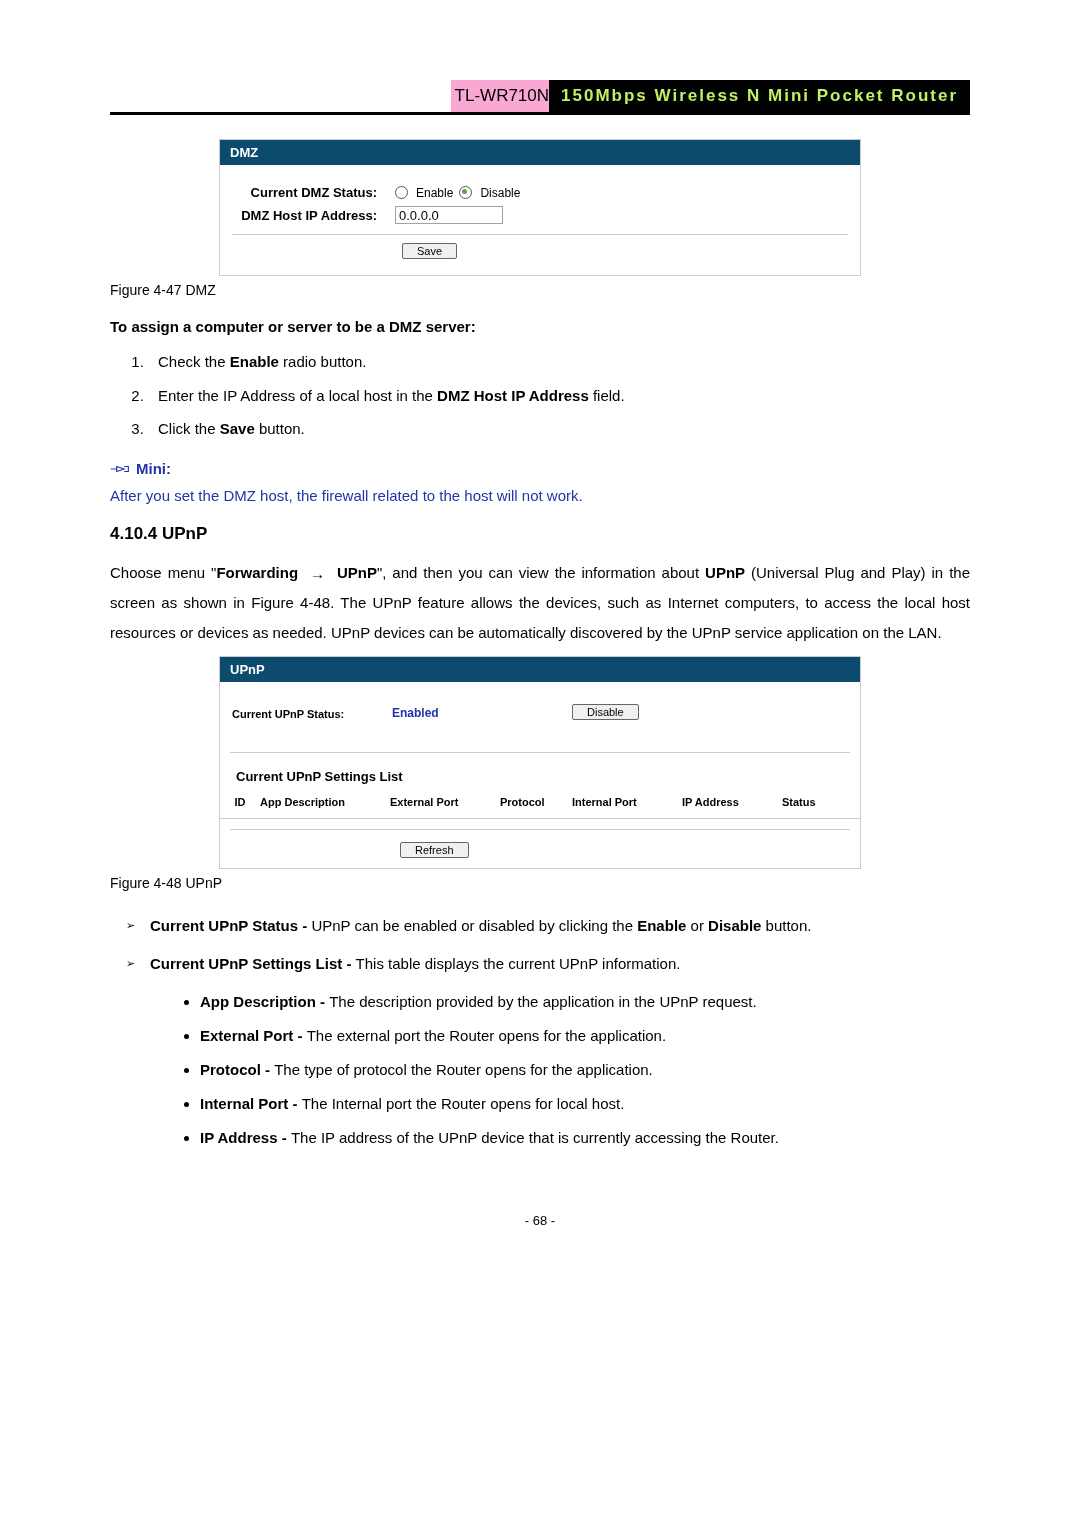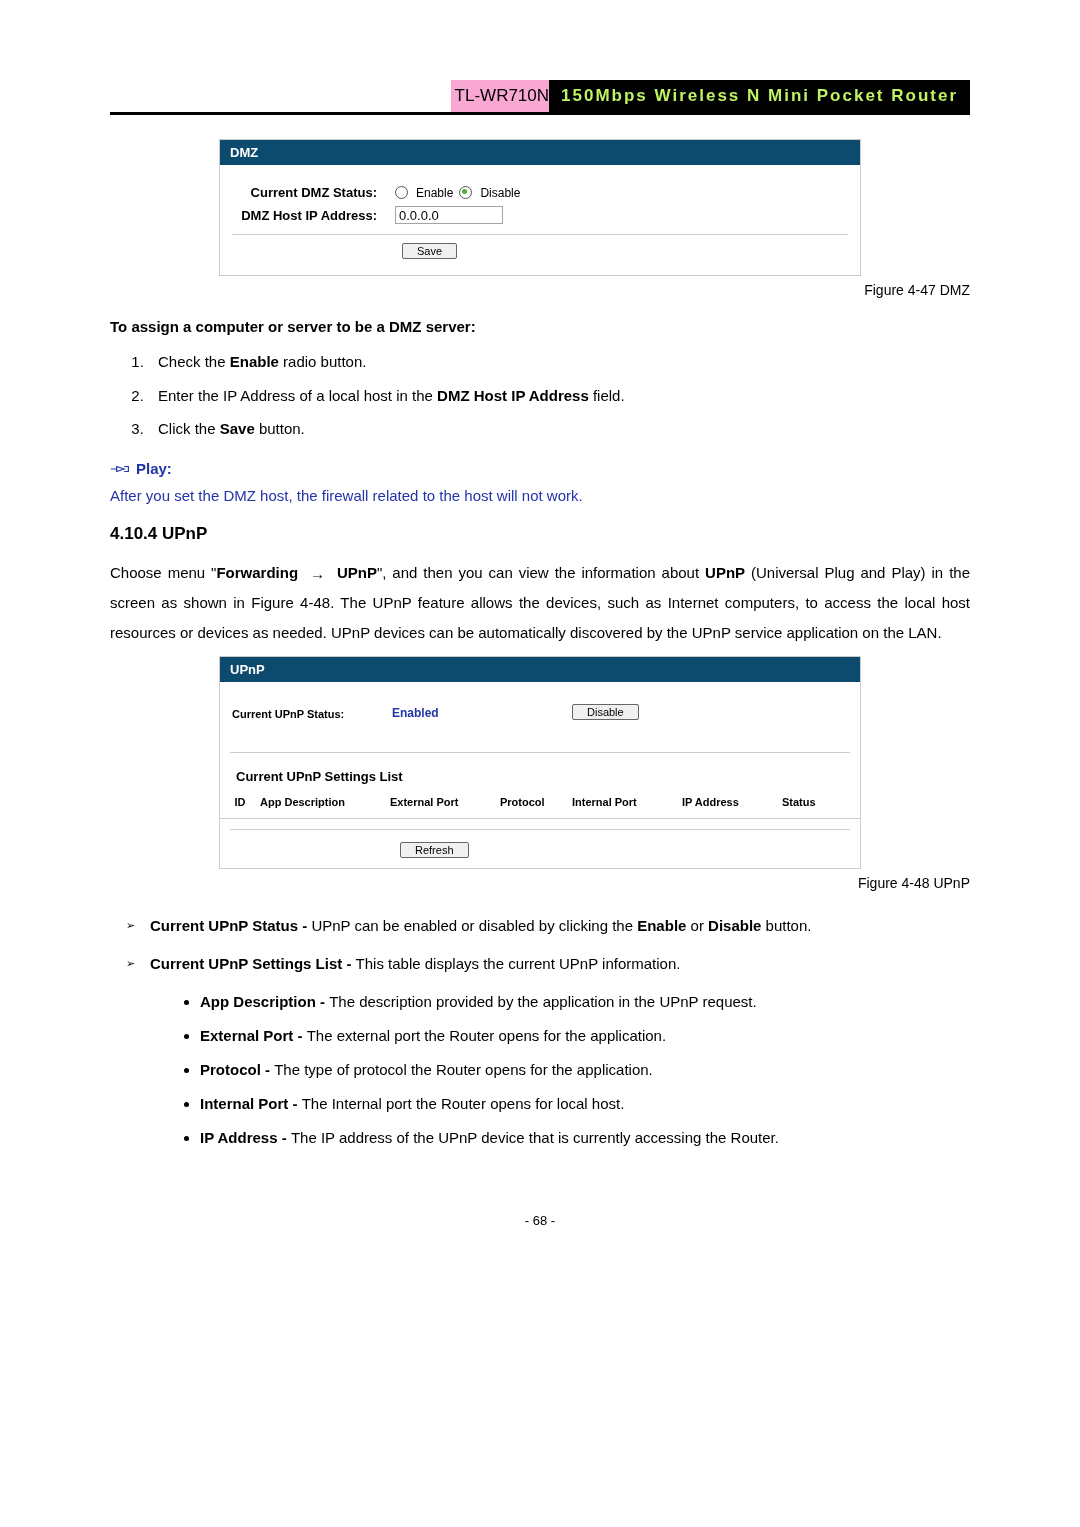--- a/index.html
+++ b/index.html
@@ -87,21 +87,21 @@
     padding: 0 0 6px 170px;
   }
   .panel-btn {
     font-size: 11px;
     padding: 1px 14px;
     border: 1px solid #666;
     background: #f0f0f0;
     border-radius: 2px;
   }
   .caption {
-    text-align: right;
+    text-align: left;
     font-size: 14px;
     margin: 6px 0 20px 0;
   }
   .bold { font-weight: bold; }
   .heading-instr {
     font-weight: bold;
     margin: 18px 0 14px 0;
   }
   ol.steps {
     margin: 0 0 18px 38px;
@@ -281,21 +281,21 @@
       <span>Enter the IP Address of a local host in the </span><span class="bold">DMZ Host IP Address</span><span> field.</span>
     </li>
     <li>
       <span>Click the </span><span class="bold">Save</span><span> button.</span>
     </li>
   </ol>
 
   <div class="note-head">
     <svg width="20" height="14" viewBox="0 0 24 16">
       <path d="M1 8h7V5l9 3-9 3v-3H1z M17 5h5v6h-5" fill="none" stroke="#2234a8" stroke-width="1.4"></path>
-    </svg><span>Play:</span>
+    </svg><span>Mini:</span>
   </div>
   <div class="note-body">After you set the DMZ host, the firewall related to the host will not work.</div>
 
   <div class="section-head">
     <span>4.10.4</span> <span>UPnP</span>
   </div>
 
   <div class="para">
     <span>Choose  menu  "</span><span class="bold">Forwarding</span>
     &nbsp;<span class="arrow">→</span>&nbsp;

